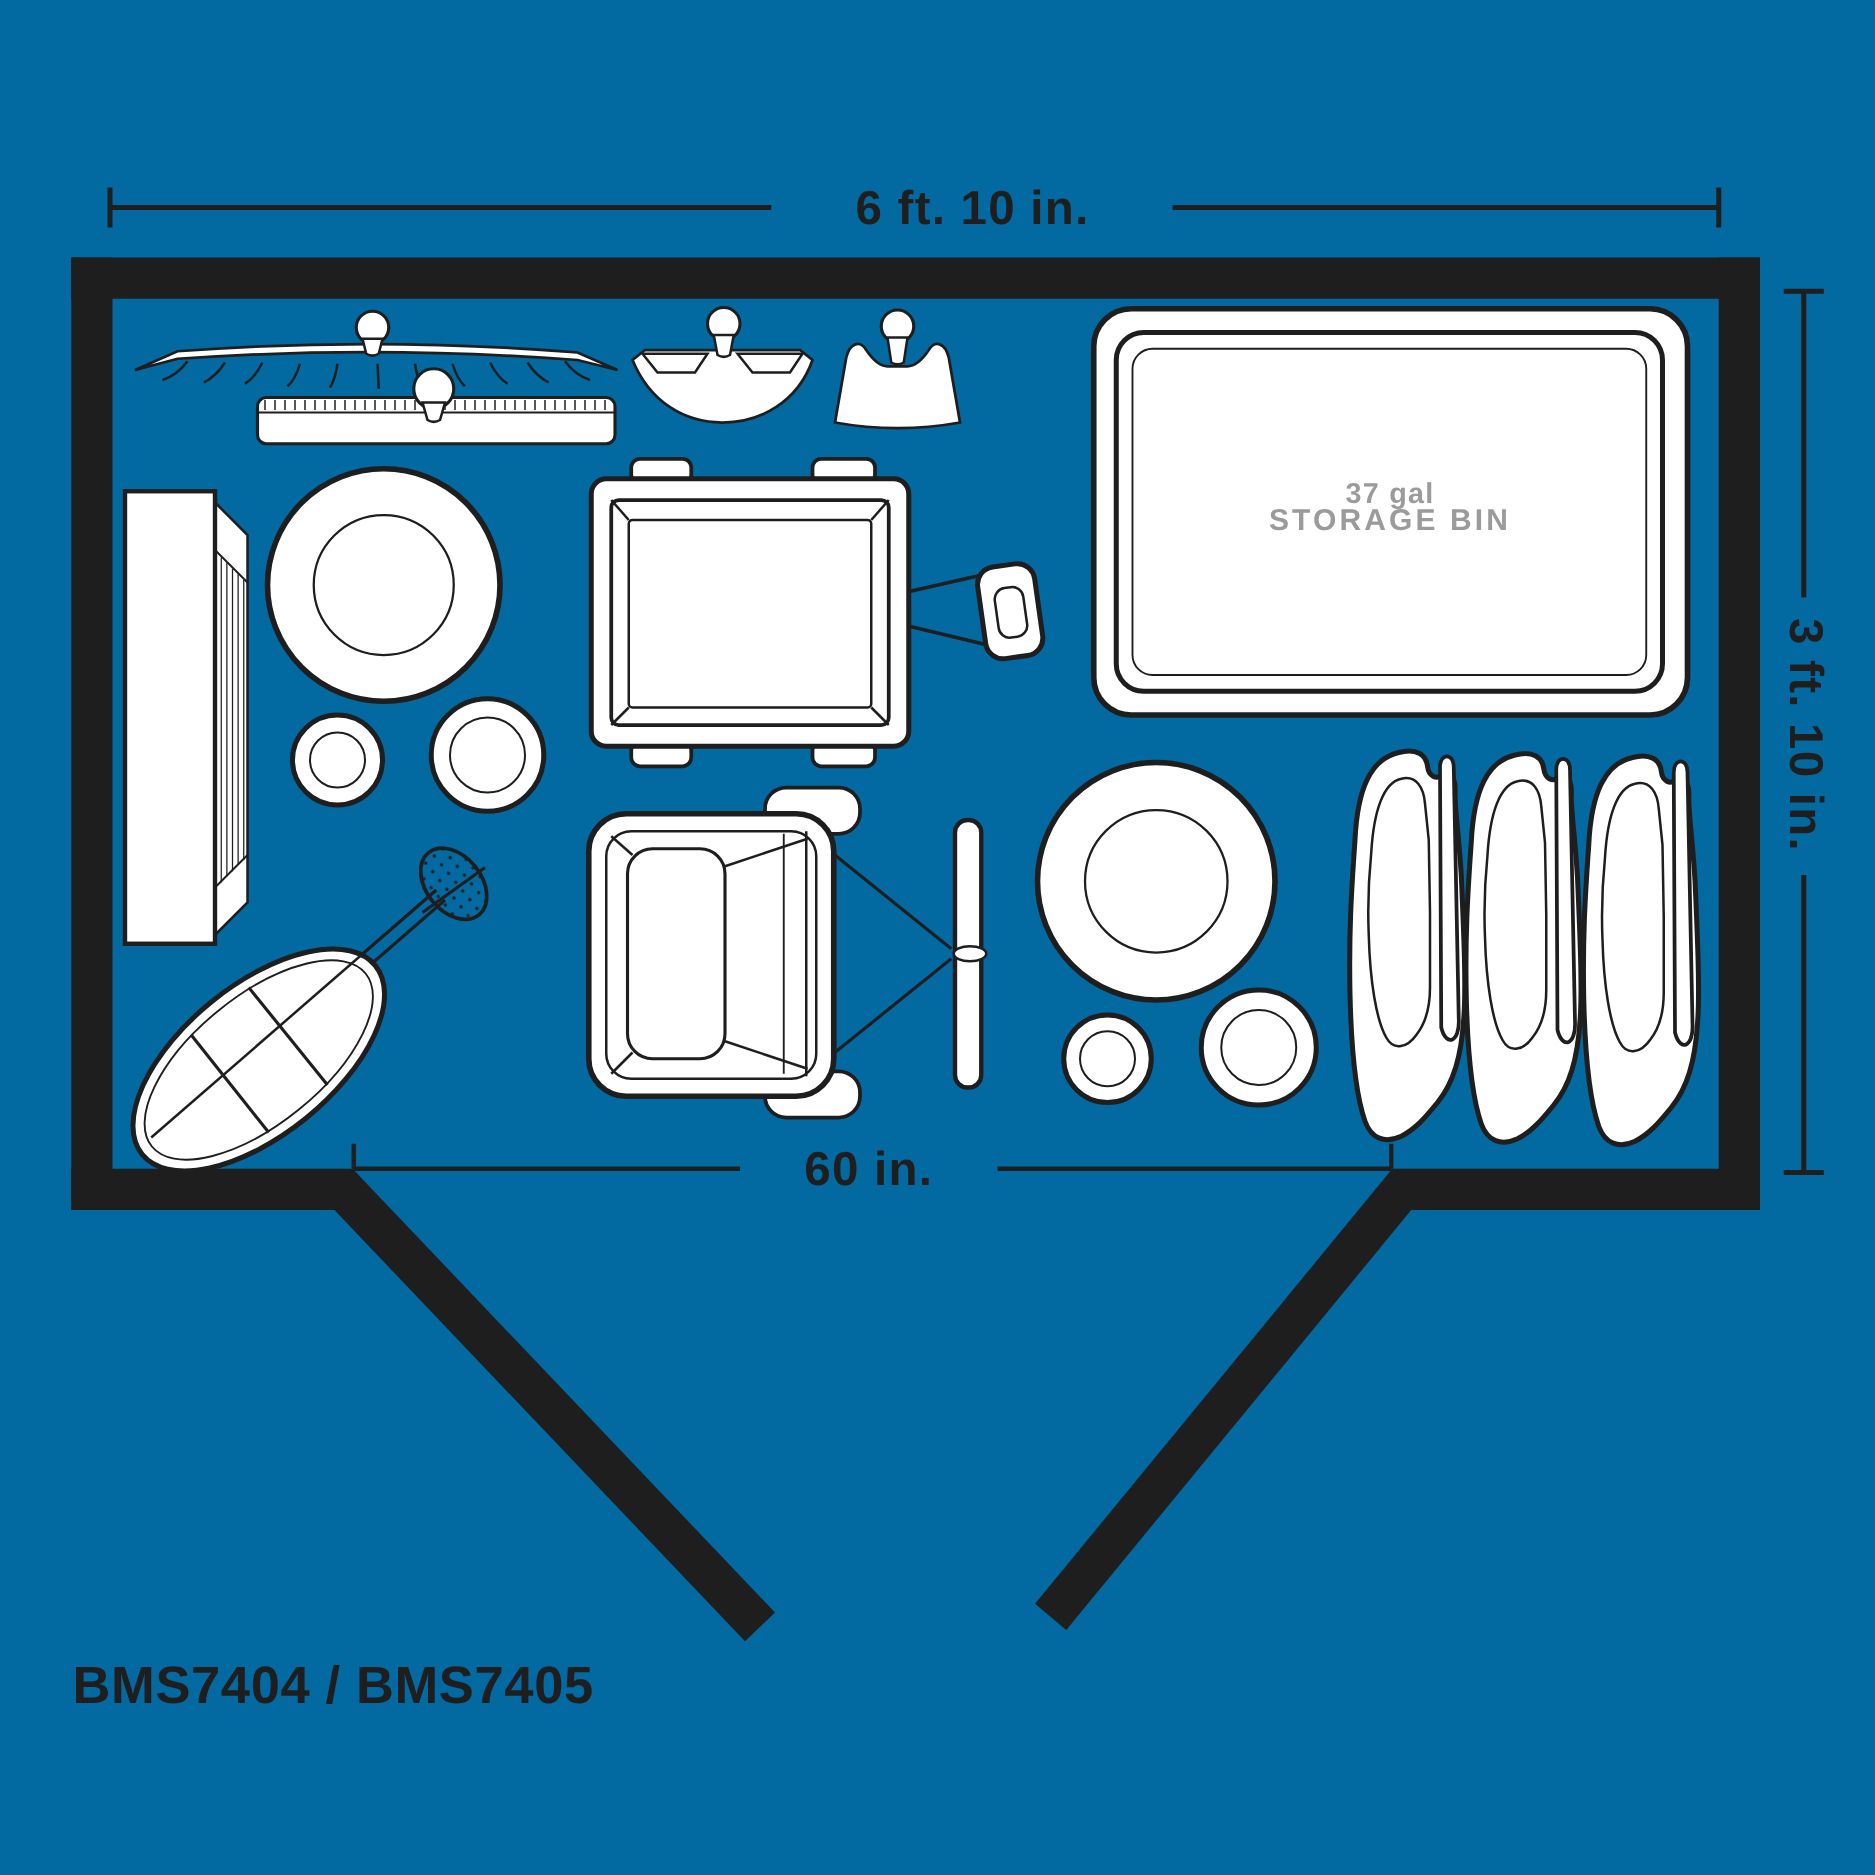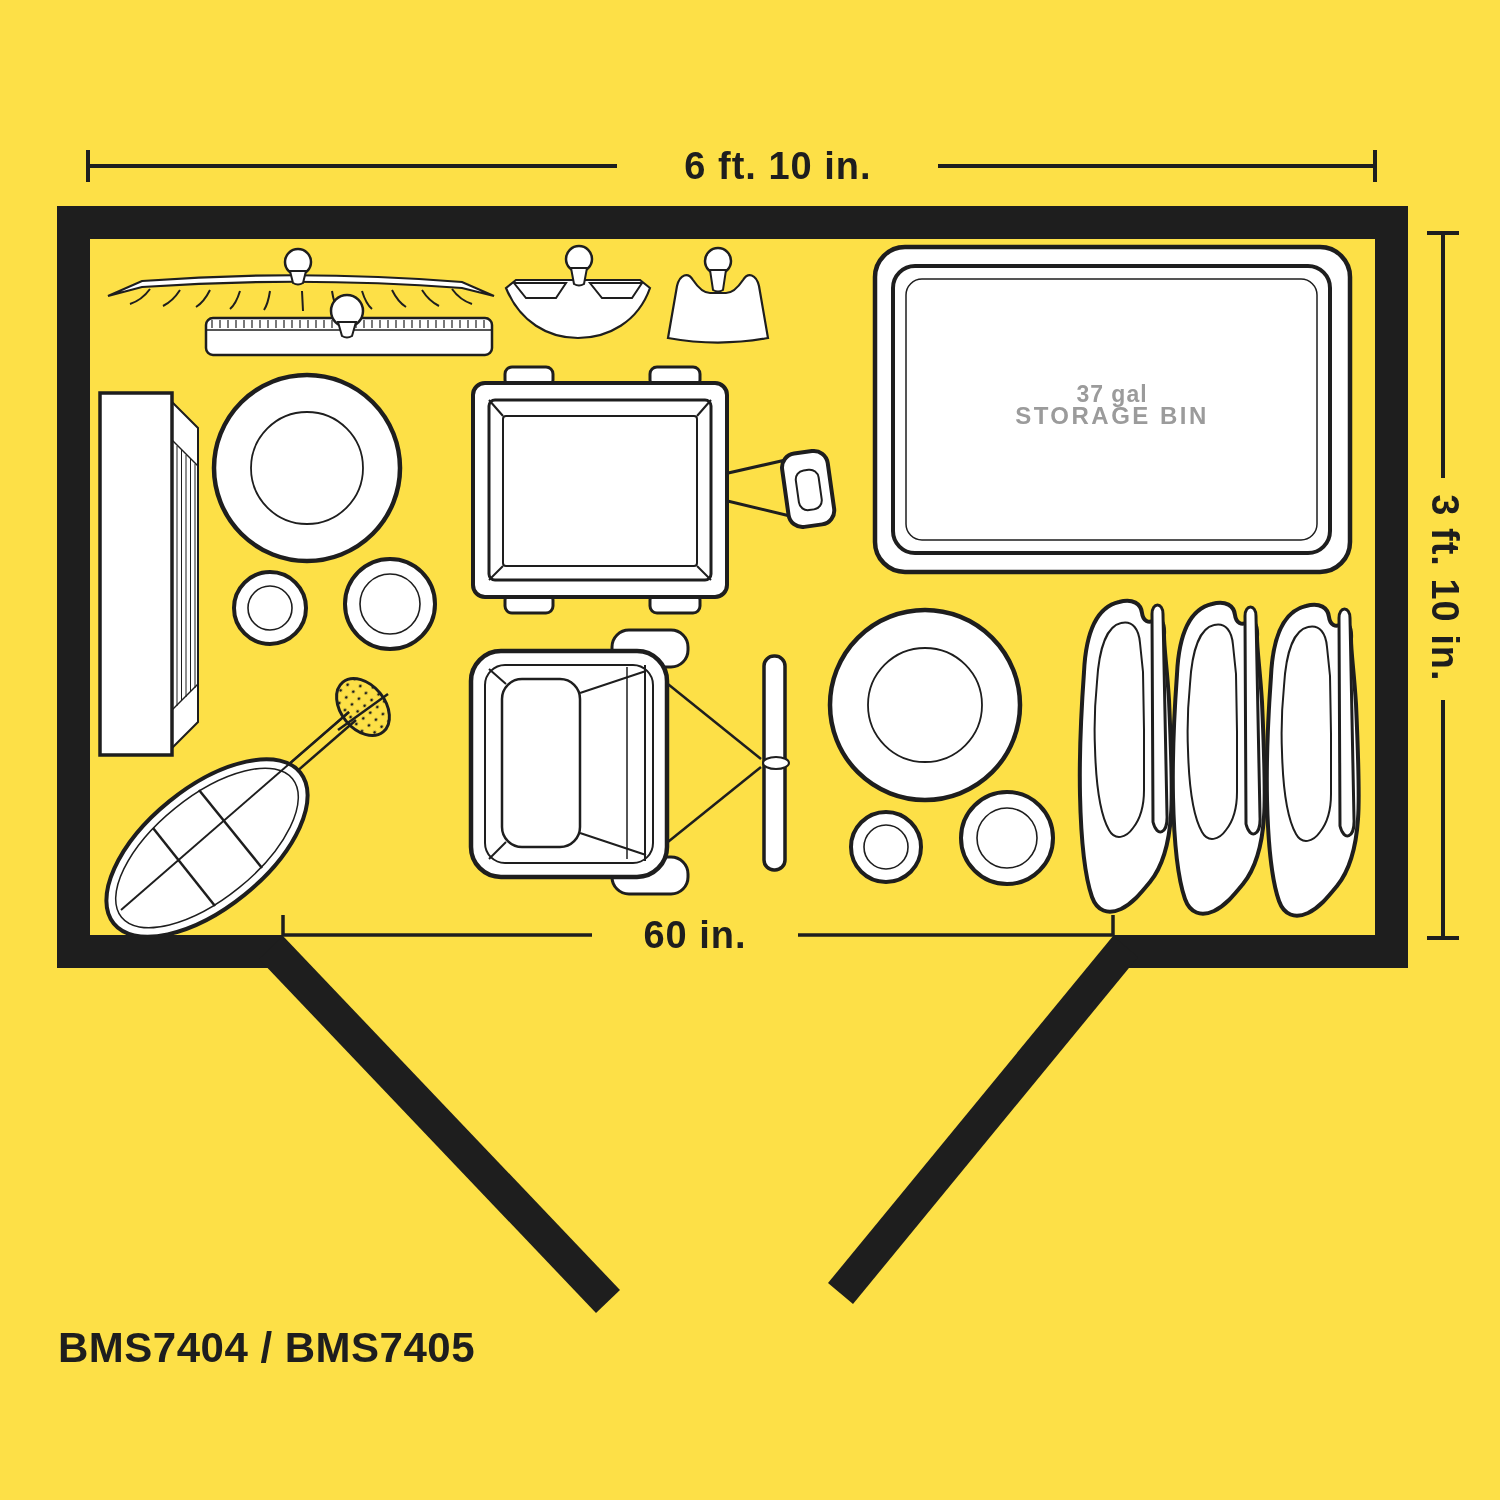--- a/index.html
+++ b/index.html
@@ -1,16 +1,16 @@
 <!DOCTYPE html>
 <html><head>
 <meta charset="utf-8">
 <style>
   html,body{margin:0;padding:0;background:#ffffff;}
-  .stage{position:relative;width:1500px;height:1500px;background:#fde047;overflow:hidden;
+  .stage{position:relative;width:1500px;height:1500px;background:#0369a1;overflow:hidden;
          font-family:"Liberation Sans","DejaVu Sans",sans-serif;}
   svg text{font-family:"Liberation Sans","DejaVu Sans",sans-serif;font-weight:700;fill:#1e1e1e;}
   .dim-label{font-size:38px;letter-spacing:1px;}
   .bin-label{fill:#9b9b9b;}
   .model-label{font-size:42px;letter-spacing:0.5px;}
 </style>
 </head>
 <body>
 
 <div class="stage">

